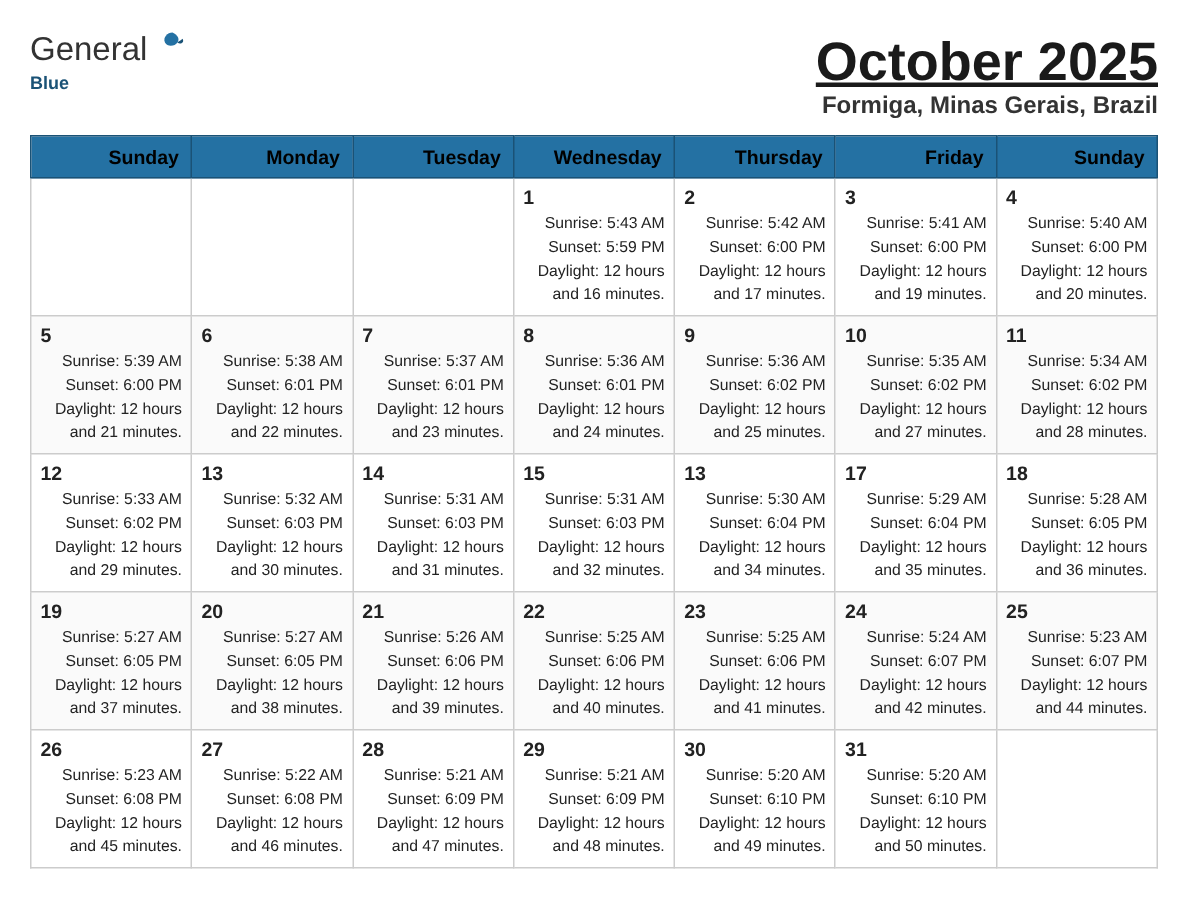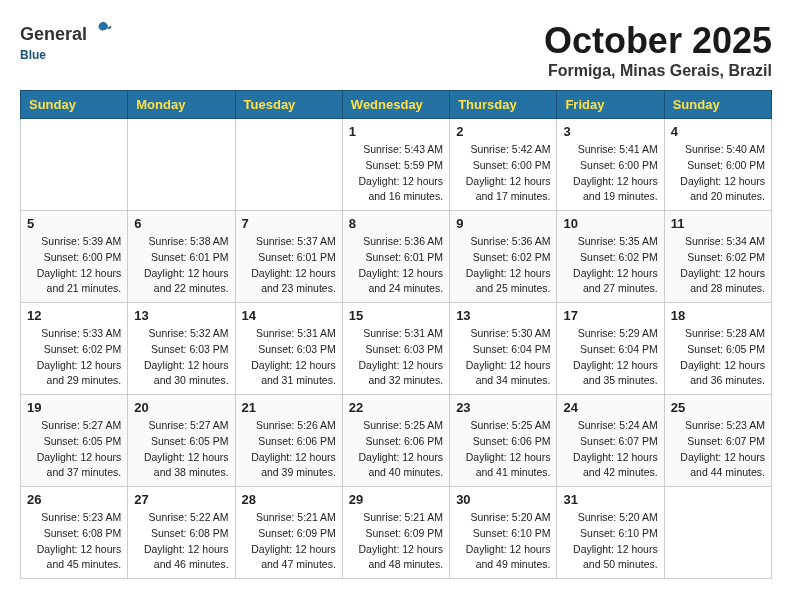--- a/index.html
+++ b/index.html
@@ -14,56 +14,57 @@
       display: flex;
       justify-content: space-between;
       align-items: flex-start;
       margin-bottom: 10px;
     }
     .logo {
       display: flex;
       align-items: center;
     }
     .logo-text-general {
-      font-size: 18px;
-      font-weight: bold;
+      font-size: 22px;
+      font-weight: normal;
       color: #333;
     }
     .logo-text-blue {
       font-size: 12px;
       font-weight: bold;
       color: #1a5276;
     }
     .logo-icon {
       width: 20px;
       height: 20px;
       margin-left: 2px;
     }
     .title-area {
       text-align: right;
     }
     .month-title {
       font-size: 36px;
       font-weight: bold;
       color: #1a1a1a;
+      text-decoration: underline;
     }
     .location-title {
       font-size: 16px;
       color: #333;
       font-weight: bold;
     }
     table {
       width: 100%;
       border-collapse: collapse;
       border: 1px solid #ccc;
     }
     th {
       background-color: #2471a3;
-      color: #fde047;
-      text-align: left;
+      color: #000000;
+      text-align: right;
       padding: 6px 8px;
       font-size: 13px;
       border: 1px solid #1a5276;
     }
     td {
       border: 1px solid #ccc;
       vertical-align: top;
       padding: 5px 6px;
       font-size: 11px;
       color: #222;

